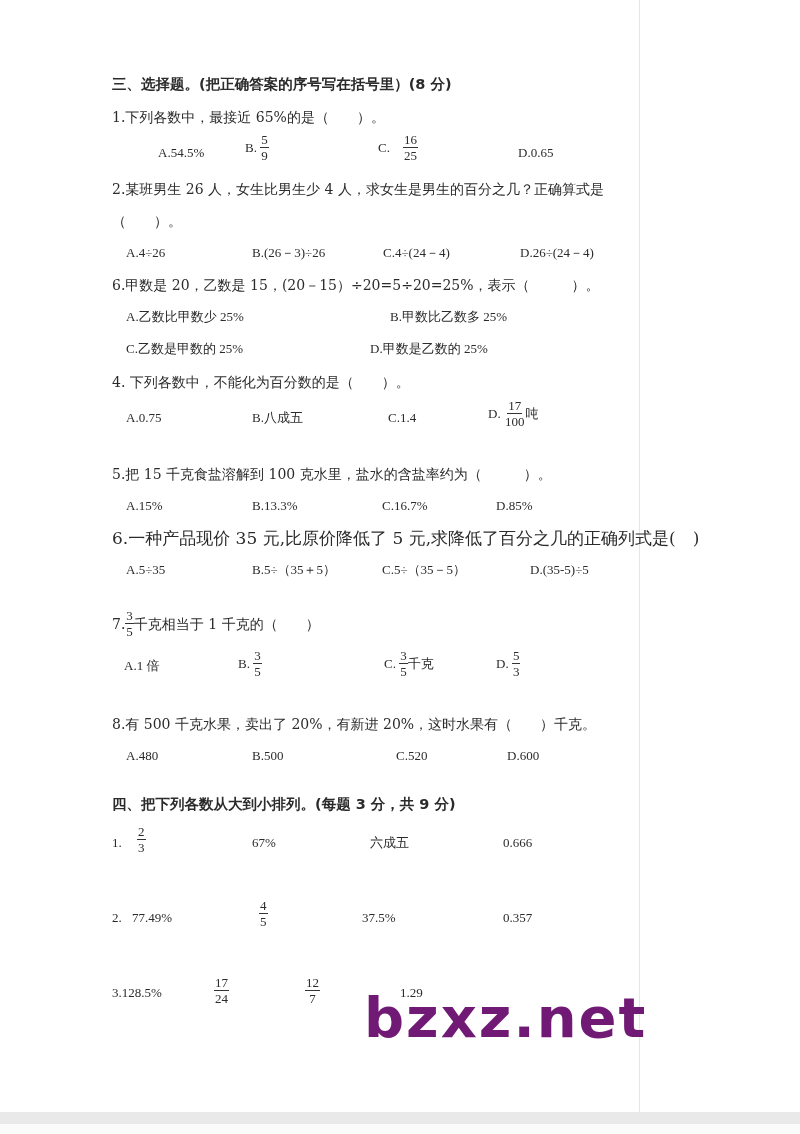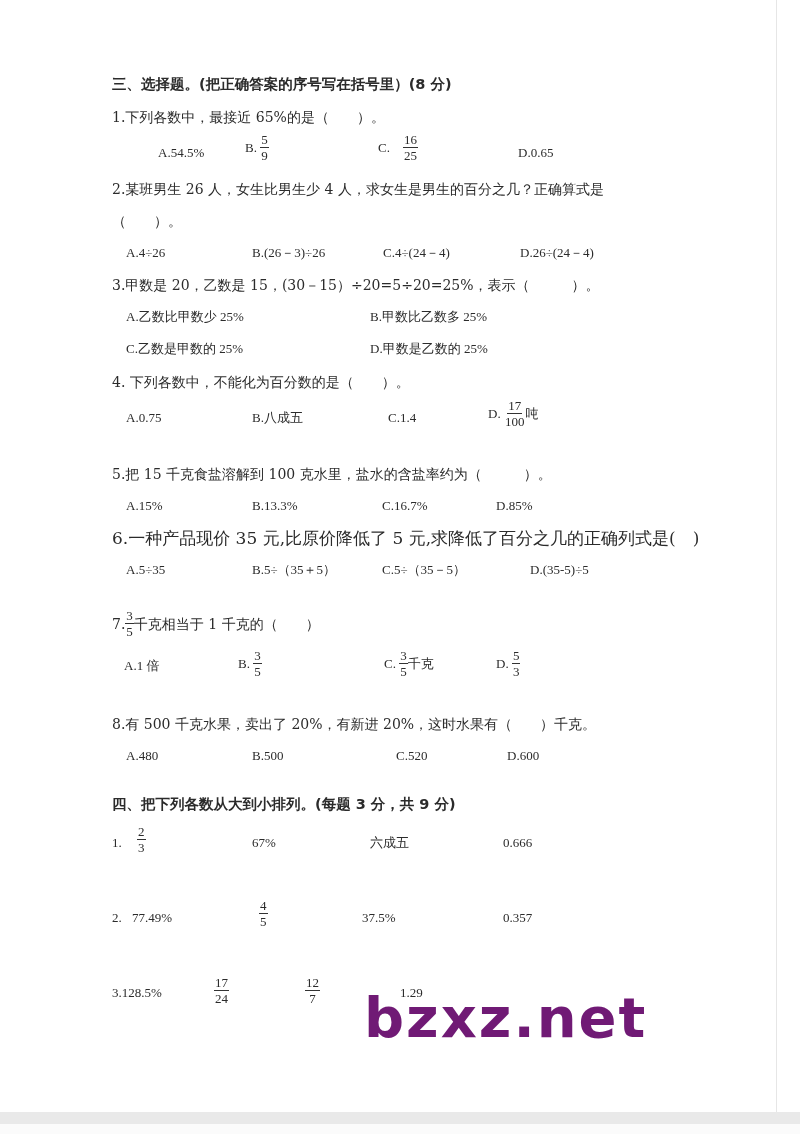--- a/index.html
+++ b/index.html
@@ -1,18 +1,18 @@
 <!DOCTYPE html>
 <html><head>
 <meta charset="utf-8">
 <style>
   * { box-sizing: border-box; margin: 0; padding: 0; }
   html, body { width: 800px; height: 1134px; background: #ffffff; overflow: hidden; }
   body { position: relative; font-family: "DejaVu Serif", "Liberation Serif", serif; color: #2b2b2b; }
-  .page { position: absolute; left: 0; top: 0; width: 777px; height: 1112px; background: #fff; border-right: 1px solid #e6e6e6; }
+  .page { position: absolute; left: 0; top: 0; width: 640px; height: 1112px; background: #fff; border-right: 1px solid #e6e6e6; }
   .bottom-strip { position: absolute; left: 0; top: 1112px; width: 800px; height: 12px; background: #e9e9e9; }
   .below-strip { position: absolute; left: 0; top: 1124px; width: 800px; height: 10px; background: #fbfbfb; }
   .line { position: absolute; white-space: nowrap; font-size: 14px; line-height: 18px; }
   .heading { font-weight: bold; font-size: 14.5px; font-family: "DejaVu Sans", "Liberation Sans", sans-serif; }
   .opt { position: absolute; white-space: nowrap; font-size: 13px; line-height: 16px; font-family: "Liberation Serif", "DejaVu Serif", serif; }
   .frac { display: inline-flex; flex-direction: column; align-items: center; vertical-align: middle; font-size: 13px; line-height: 15px; font-family: "Liberation Serif", serif; }
   .frac .num { padding: 0 1px; border-bottom: 1px solid #333; }
   .frac .den { padding: 0 1px; }
   .watermark { position: absolute; left: 364px; top: 990px; font-family: "DejaVu Sans", "Liberation Sans", sans-serif; font-weight: bold; font-size: 56px; letter-spacing: 2px; color: #701a75; line-height: 1; }
 </style>
@@ -35,23 +35,23 @@
       </span></div>
   <div class="opt" style="left:518px;top:145px;"><span>D.</span><span>0.65</span></div>
 
   <div class="line" style="left:112px;top:180px;">2.某班男生 26 人，女生比男生少 4 人，求女生是男生的百分之几？正确算式是</div>
   <div class="line" style="left:112px;top:212px;">（　　）。</div>
   <div class="opt" style="left:126px;top:245px;"><span>A.</span><span>4÷26</span></div>
   <div class="opt" style="left:252px;top:245px;"><span>B.</span><span>(26－3)÷26</span></div>
   <div class="opt" style="left:383px;top:245px;"><span>C.</span><span>4÷(24－4)</span></div>
   <div class="opt" style="left:520px;top:245px;"><span>D.</span><span>26÷(24－4)</span></div>
 
-  <div class="line" style="left:112px;top:276px;">3.甲数是 20，乙数是 15，(30－15）÷20=5÷20=25%，表示（　　　）。</div>
+  <div class="line" style="left:112px;top:276px;">6.甲数是 20，乙数是 15，(20－15）÷20=5÷20=25%，表示（　　　）。</div>
   <div class="opt" style="left:126px;top:309px;"><span>A.</span><span>乙数比甲数少 25%</span></div>
-  <div class="opt" style="left:370px;top:309px;"><span>B.</span><span>甲数比乙数多 25%</span></div>
+  <div class="opt" style="left:390px;top:309px;"><span>B.</span><span>甲数比乙数多 25%</span></div>
   <div class="opt" style="left:126px;top:341px;"><span>C.</span><span>乙数是甲数的 25%</span></div>
   <div class="opt" style="left:370px;top:341px;"><span>D.</span><span>甲数是乙数的 25%</span></div>
 
   <div class="line" style="left:112px;top:373px;">4. 下列各数中，不能化为百分数的是（　　）。</div>
   <div class="opt" style="left:126px;top:410px;"><span>A.</span><span>0.75</span></div>
   <div class="opt" style="left:252px;top:410px;"><span>B.</span><span>八成五</span></div>
   <div class="opt" style="left:388px;top:410px;"><span>C.</span><span>1.4</span></div>
   <div class="opt" style="left:488px;top:398px;"><span style="vertical-align:middle">D.</span> <span class="frac">
         <span class="num">17</span>
         <span class="den">100</span>

